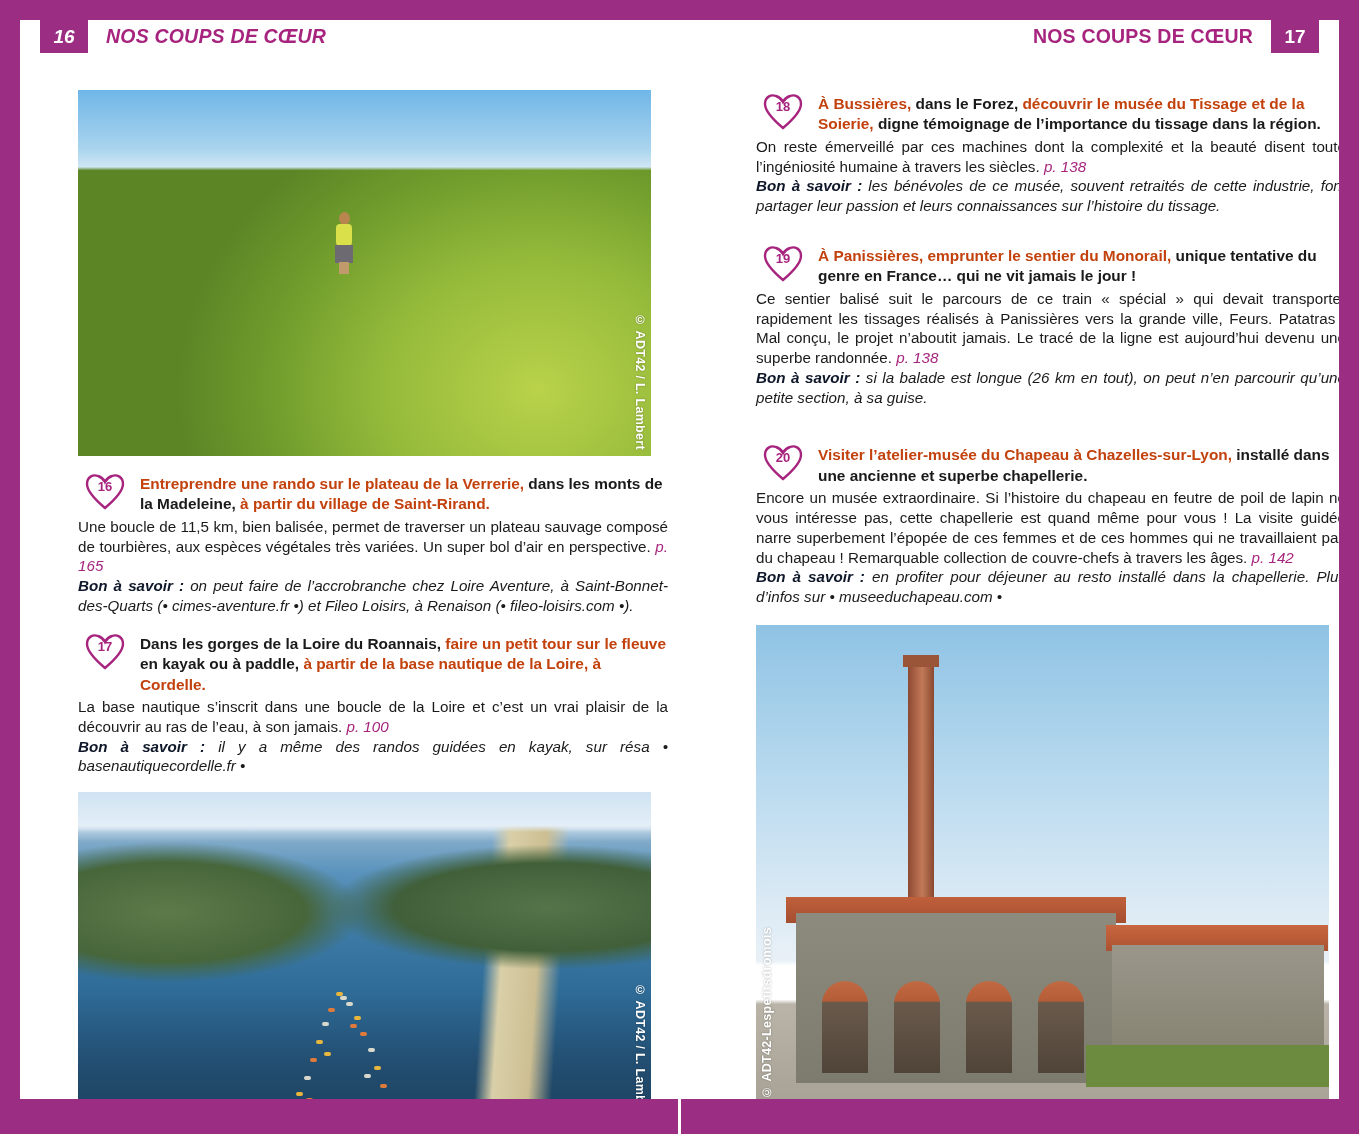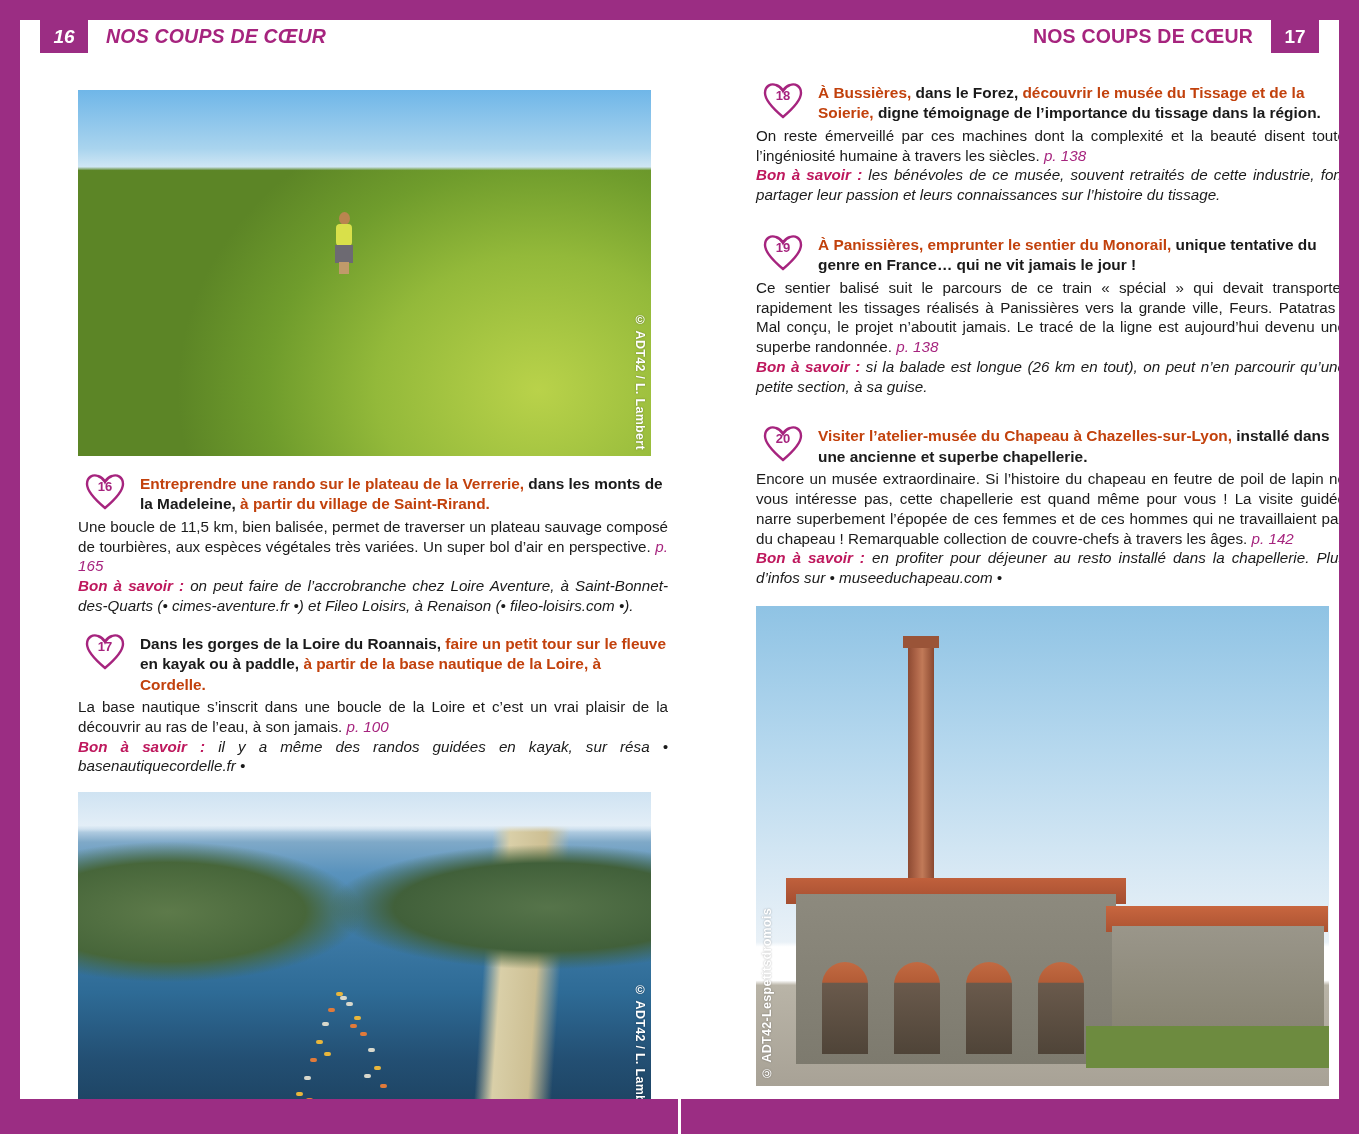--- a/index.html
+++ b/index.html
@@ -182,21 +182,21 @@
   }
   .body-text{
     font-size:15.2px; line-height:1.30; color:#1a1a1a;
     text-align:justify; margin-top:2px;
   }
   .pref{color:#A6247E;font-style:italic;}
   .tip{
     font-size:15.2px; line-height:1.30; color:#1a1a1a;
     font-style:italic; text-align:justify;
   }
-  .tip b{color:#be185d; font-style:italic; font-weight:bold;}
+  .tip b{color:#0f172a; font-style:italic; font-weight:bold;}
 </style>
 </head>
 <body>
 
 <div class="spread">
 
   <div class="hdr hdr-left">
     <span class="pagenum">16</span><span class="hdr-title">NOS COUPS DE CŒUR</span>
   </div>
 
@@ -281,21 +281,21 @@
           <i style="left: 204px; top: 130px; background: rgb(216, 216, 204);"></i>
           <i style="left: 324px; top: 132px; background: rgb(224, 122, 58);"></i>
         </div>
       <span class="credit right-side">© ADT42 / L. Lambert</span>
     </div>
 
   </div>
 
   <div class="page page-right" style="top:58px;">
 
-    <div class="entry" style="margin-top:5px;">
+    <div class="entry" style="margin-top:16px;">
       <div class="entry-head">
         <span class="badge">
           <svg width="42" height="40" viewBox="0 0 42 40">
             <path d="M21 37 C 8 26 3 19 3 13 C 3 6 9 3 14 5 C 17 6 20 9 21 11 C 22 9 25 6 28 5 C 33 3 39 6 39 13 C 39 19 34 26 21 37 Z" fill="none" stroke="#A6247E" stroke-width="2.4"></path>
           </svg>
           <span class="num">18</span>
         </span>
         <span class="alt">À Bussières,</span><span> dans le Forez,</span><span class="alt"> découvrir le musée du Tissage et de la Soierie,</span><span> digne témoignage de l’importance du tissage dans la région.</span>
       </div>
       <div class="body-text">
@@ -319,21 +319,21 @@
       </div>
       <div class="body-text">
         <span>Ce sentier balisé suit le parcours de ce train «&nbsp;spécial&nbsp;» qui devait transporter rapidement les tissages réalisés à Panissières vers la grande ville, Feurs. Patatras ! Mal conçu, le projet n’aboutit jamais. Le tracé de la ligne est aujourd’hui devenu une superbe randonnée.</span>
         <span class="pref">p. 138</span>
       </div>
       <div class="tip">
         <b>Bon à savoir :</b><span> si la balade est longue (26 km en tout), on peut n’en parcourir qu’une petite section, à sa guise.</span>
       </div>
     </div>
 
-    <div class="entry" style="margin-top:30px;">
+    <div class="entry" style="margin-top:38px;">
       <div class="entry-head">
         <span class="badge">
           <svg width="42" height="40" viewBox="0 0 42 40">
             <path d="M21 37 C 8 26 3 19 3 13 C 3 6 9 3 14 5 C 17 6 20 9 21 11 C 22 9 25 6 28 5 C 33 3 39 6 39 13 C 39 19 34 26 21 37 Z" fill="none" stroke="#A6247E" stroke-width="2.4"></path>
           </svg>
           <span class="num">20</span>
         </span>
         <span class="alt">Visiter l’atelier-musée du Chapeau à Chazelles-sur-Lyon,</span><span> installé dans une ancienne et superbe chapellerie.</span>
       </div>
       <div class="body-text">

